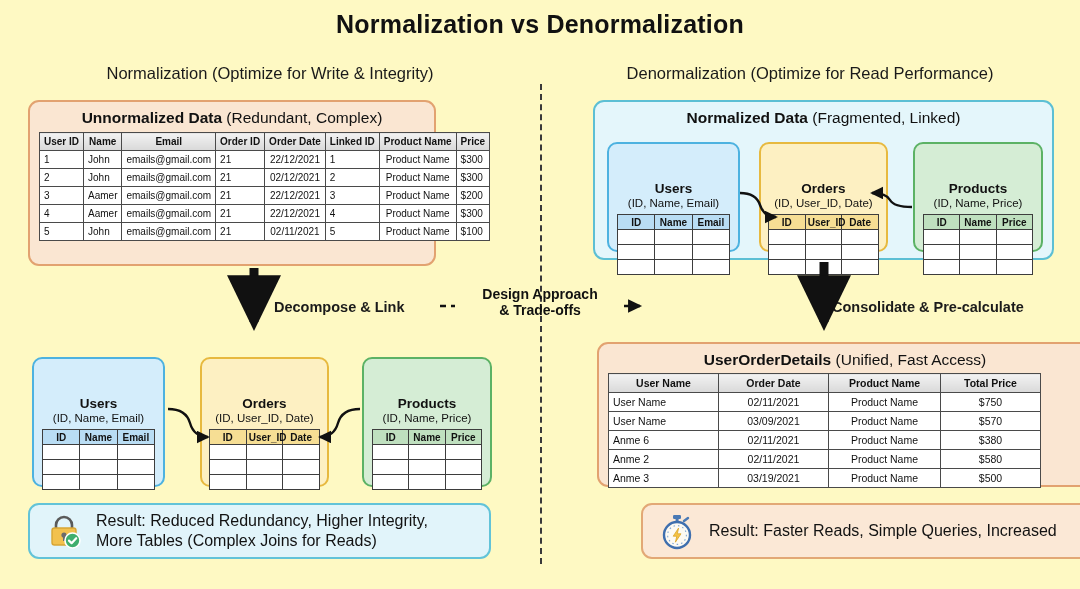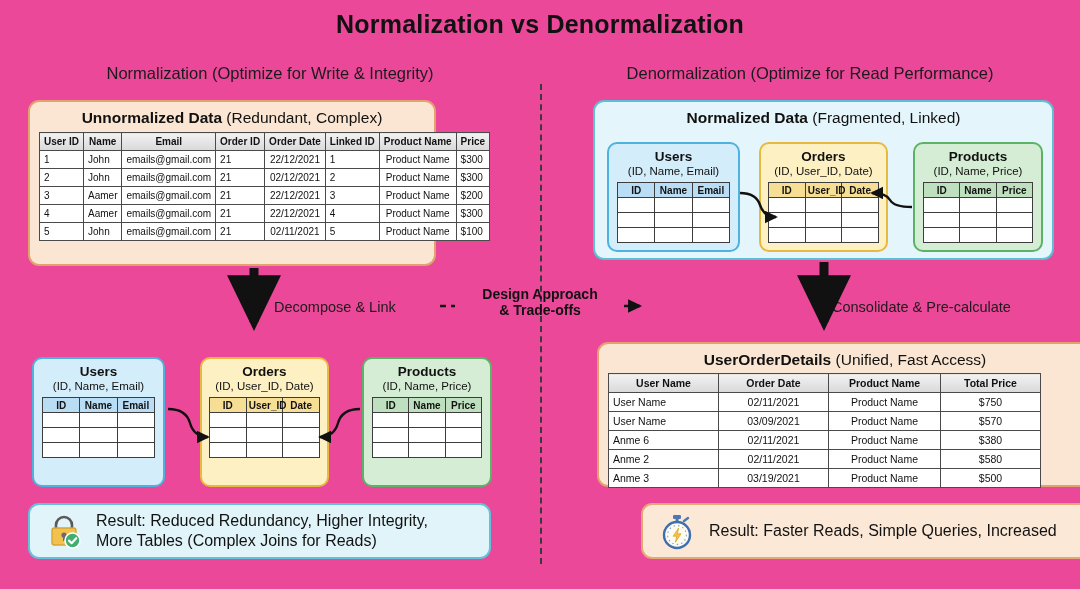--- a/index.html
+++ b/index.html
@@ -2,21 +2,21 @@
 <html><head>
 <meta charset="utf-8">
 <style>
   * { box-sizing: border-box; margin: 0; padding: 0; }
   html, body {
     width: 1080px; height: 589px;
     background: #ffffff;
     font-family: "Liberation Sans", sans-serif;
     overflow: hidden;
   }
-  #canvas { position: relative; width: 1080px; height: 589px; background: #ec4899; padding-left: 48px; }
+  #canvas { position: relative; width: 1080px; height: 589px; background: #fef9c3; padding-left: 48px; }
 
   
   .main-title {
     position: absolute; left: 0; top: 10px; width: 1080px;
     text-align: center; font-size: 25px; font-weight: bold; color: #111;
     letter-spacing: .2px;
   }
   .col-title {
     position: absolute; top: 64px; font-size: 16.5px; color: #1a1a1a;
     text-align: center; white-space: nowrap;
@@ -58,35 +58,35 @@
 
   
   table.grid.wide th, table.grid.wide td { font-size: 10.5px; height: 19px; margin-top: 10px; }
 
   
   .card { position: absolute; border-radius: 10px; border: 2px solid; }
   .card.users    { background: #d4edfb; border-color: #4db2e0; }
   .card.orders   { background: #fdf0c2; border-color: #e7b93f; }
   .card.products { background: #d5edd5; border-color: #5cb265; }
   .card-head { text-align: center; padding-top: 5px; color: #111; }
-  .card-head .nm  { font-size: 13.5px; font-weight: bold; display: block; line-height: 1.15; }
+  .card-head .nm  { font-size: 13.5px; font-weight: bold; display: block; line-height: 1.15; margin-top: 32px; }
   .card-head .sub { font-size: 11.5px; display: block; line-height: 1.2; }
   table.mini { border-collapse: collapse; background: #fff; table-layout: fixed; margin: 4px auto 0; }
   table.mini th, table.mini td {
     border: 1px solid #3d3d3d; height: 15px; font-size: 10px;
     color: #111; text-align: center; padding: 0 2px; white-space: nowrap;
   }
   table.mini th { font-weight: bold; }
   .card.users    table.mini th { background: #b9ddf4; }
   .card.orders   table.mini th { background: #f6de94; }
   .card.products table.mini th { background: #bfe0bf; }
 
   
   .flow-label {
-    position: absolute; font-size: 14.5px; color: #1b1b1b; white-space: nowrap;
+    position: absolute; font-size: 14.5px; color: #1b1b1b; white-space: nowrap; font-weight: bold;
   }
   .center-label {
     position: absolute; text-align: center; font-size: 14px; font-weight: bold;
     color: #111; line-height: 1.15; white-space: nowrap;
   }
 
   
   .result {
     position: absolute; border-radius: 11px; border: 2px solid;
     display: flex; align-items: center; gap: 12px; padding: 0 14px;

